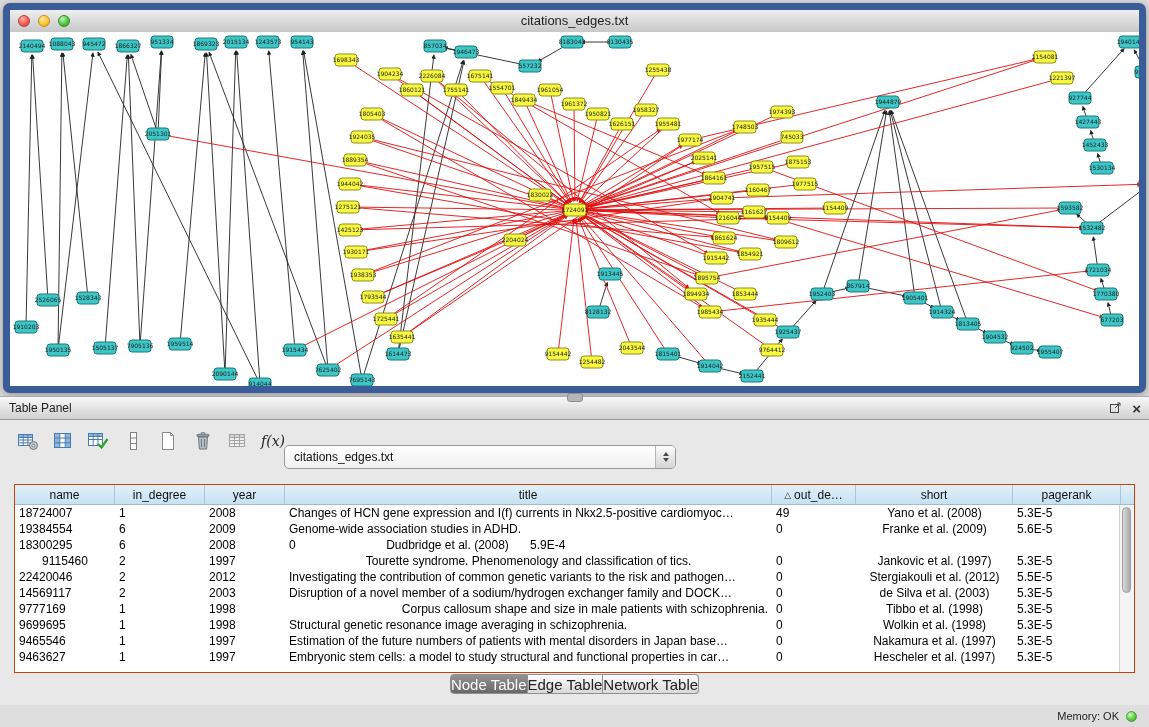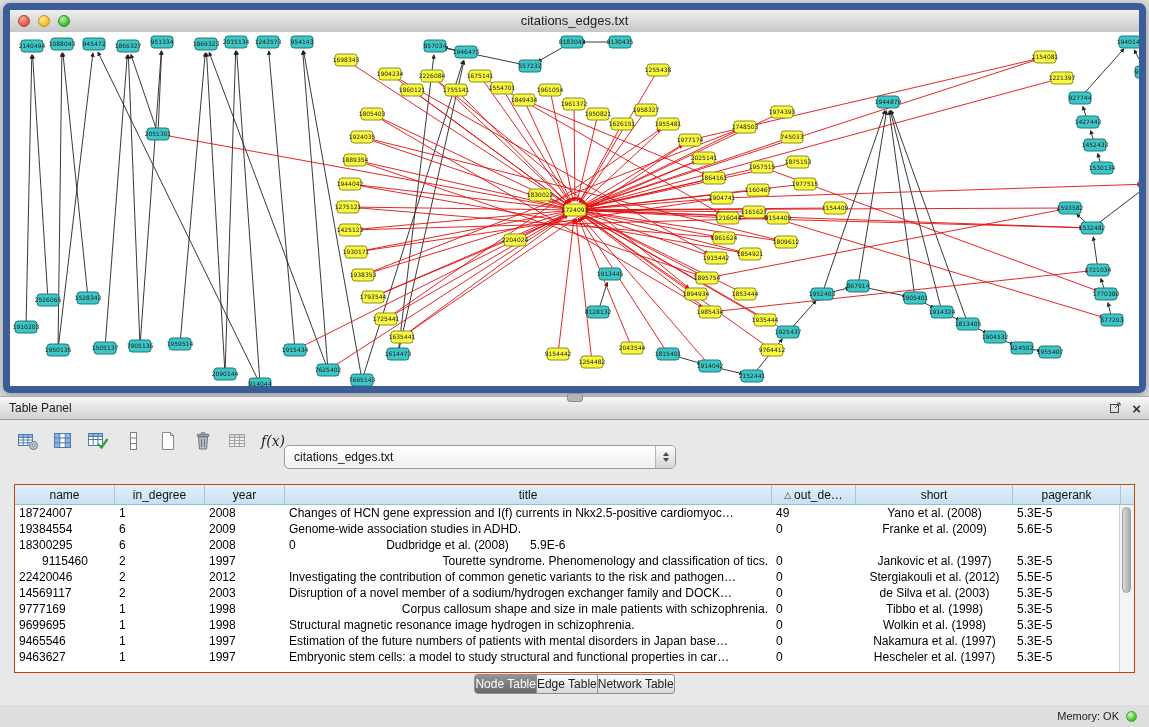--- a/index.html
+++ b/index.html
@@ -42,21 +42,21 @@
   .th{box-sizing:border-box;border-right:1px solid #aac6da;font-size:12px;color:#111;display:flex;align-items:center;justify-content:center;gap:3px;overflow:hidden;white-space:nowrap}
   .th.fill{flex:1;border-right:none}
   .th .sort{font-size:9px;color:#333}
   .tr{display:flex;height:16px}
   .td{box-sizing:border-box;padding:0 4px;font-size:12px;line-height:16px;white-space:nowrap;overflow:hidden;color:#000}
 
   .vscroll{position:absolute;top:20px;right:0;width:15px;bottom:0;background:#f4f4f4;border-left:1px solid #cfcfcf;box-sizing:border-box}
   .vthumb{position:absolute;left:2px;top:2px;width:9px;height:86px;border-radius:5px;background:linear-gradient(90deg,#dadada,#a9a9a9);border:1px solid #9e9e9e;box-sizing:border-box}
 
   .tabs{position:absolute;left:0;top:254px;width:100%;display:flex;justify-content:center}
-  .tab{height:20px;line-height:19px;font-size:12px;padding:0 0;background:linear-gradient(#fdfdfd,#d9d9d9);border:1px solid #8f8f8f;border-left:none;color:#222;box-sizing:border-box}
+  .tab{height:20px;line-height:19px;font-size:15px;padding:0 0;background:linear-gradient(#fdfdfd,#d9d9d9);border:1px solid #8f8f8f;border-left:none;color:#222;box-sizing:border-box}
   .tab:first-child{border-left:1px solid #8f8f8f;border-radius:4px 0 0 4px}
   .tab:last-child{border-radius:0 4px 4px 0}
   .tab.active{background:linear-gradient(#939393,#686868);color:#fff}
 
   .statusbar{position:absolute;left:0;top:705px;width:1149px;height:22px;display:flex;justify-content:flex-end;align-items:center;gap:7px;padding-right:12px;box-sizing:border-box;font-size:11px;color:#222}
   .mem-dot{width:11px;height:11px;border-radius:50%;background:radial-gradient(circle at 35% 30%,#d9fbc9,#59cf3f 55%,#2f9e2a);border:1px solid #4d9a43;box-sizing:border-box}
 </style>
 </head>
 <body>
 
@@ -817,27 +817,27 @@
             <div class="td" style="width: 84px; text-align: left;">0</div>
             <div class="td" style="width: 157px; text-align: center;">Franke et al. (2009)</div>
             <div class="td" style="width: 108px; text-align: left;">5.6E-5</div>
           </div>
           <div class="tr">
             <div class="td" style="width: 100px; text-align: left;">18300295</div>
             <div class="td" style="width: 90px; text-align: left;">6</div>
             <div class="td" style="width: 80px; text-align: left;">2008</div>
             <div class="td" style="width: 84px; text-align: left;">0</div>
             <div class="td" style="width: 157px; text-align: center;">Dudbridge et al. (2008)</div>
-            <div class="td" style="width: 108px; text-align: left;">5.9E-6</div>
+            <div class="td" style="width: 108px; text-align: left;">5.9E-4</div>
           </div>
           <div class="tr">
             <div class="td" style="width: 100px; text-align: center;">9115460</div>
             <div class="td" style="width: 90px; text-align: left;">2</div>
             <div class="td" style="width: 80px; text-align: left;">1997</div>
-            <div class="td" style="width: 487px; text-align: right;">Tourette syndrome. Phenomenology and classification of tics.</div>
+            <div class="td" style="width: 487px; text-align: center;">Tourette syndrome. Phenomenology and classification of tics.</div>
             <div class="td" style="width: 84px; text-align: left;">0</div>
             <div class="td" style="width: 157px; text-align: center;">Jankovic et al. (1997)</div>
             <div class="td" style="width: 108px; text-align: left;">5.3E-5</div>
           </div>
           <div class="tr">
             <div class="td" style="width: 100px; text-align: left;">22420046</div>
             <div class="td" style="width: 90px; text-align: left;">2</div>
             <div class="td" style="width: 80px; text-align: left;">2012</div>
             <div class="td" style="width: 487px; text-align: left;">Investigating the contribution of common genetic variants to the risk and pathogen…</div>
             <div class="td" style="width: 84px; text-align: left;">0</div>
@@ -859,21 +859,21 @@
             <div class="td" style="width: 80px; text-align: left;">1998</div>
             <div class="td" style="width: 487px; text-align: right;">Corpus callosum shape and size in male patients with schizophrenia.</div>
             <div class="td" style="width: 84px; text-align: left;">0</div>
             <div class="td" style="width: 157px; text-align: center;">Tibbo et al. (1998)</div>
             <div class="td" style="width: 108px; text-align: left;">5.3E-5</div>
           </div>
           <div class="tr">
             <div class="td" style="width: 100px; text-align: left;">9699695</div>
             <div class="td" style="width: 90px; text-align: left;">1</div>
             <div class="td" style="width: 80px; text-align: left;">1998</div>
-            <div class="td" style="width: 487px; text-align: left;">Structural magnetic resonance image hydrogen in schizophrenia.</div>
+            <div class="td" style="width: 487px; text-align: left;">Structural genetic resonance image averaging in schizophrenia.</div>
             <div class="td" style="width: 84px; text-align: left;">0</div>
             <div class="td" style="width: 157px; text-align: center;">Wolkin et al. (1998)</div>
             <div class="td" style="width: 108px; text-align: left;">5.3E-5</div>
           </div>
           <div class="tr">
             <div class="td" style="width: 100px; text-align: left;">9465546</div>
             <div class="td" style="width: 90px; text-align: left;">1</div>
             <div class="td" style="width: 80px; text-align: left;">1997</div>
             <div class="td" style="width: 487px; text-align: left;">Estimation of the future numbers of patients with mental disorders in Japan base…</div>
             <div class="td" style="width: 84px; text-align: left;">0</div>

